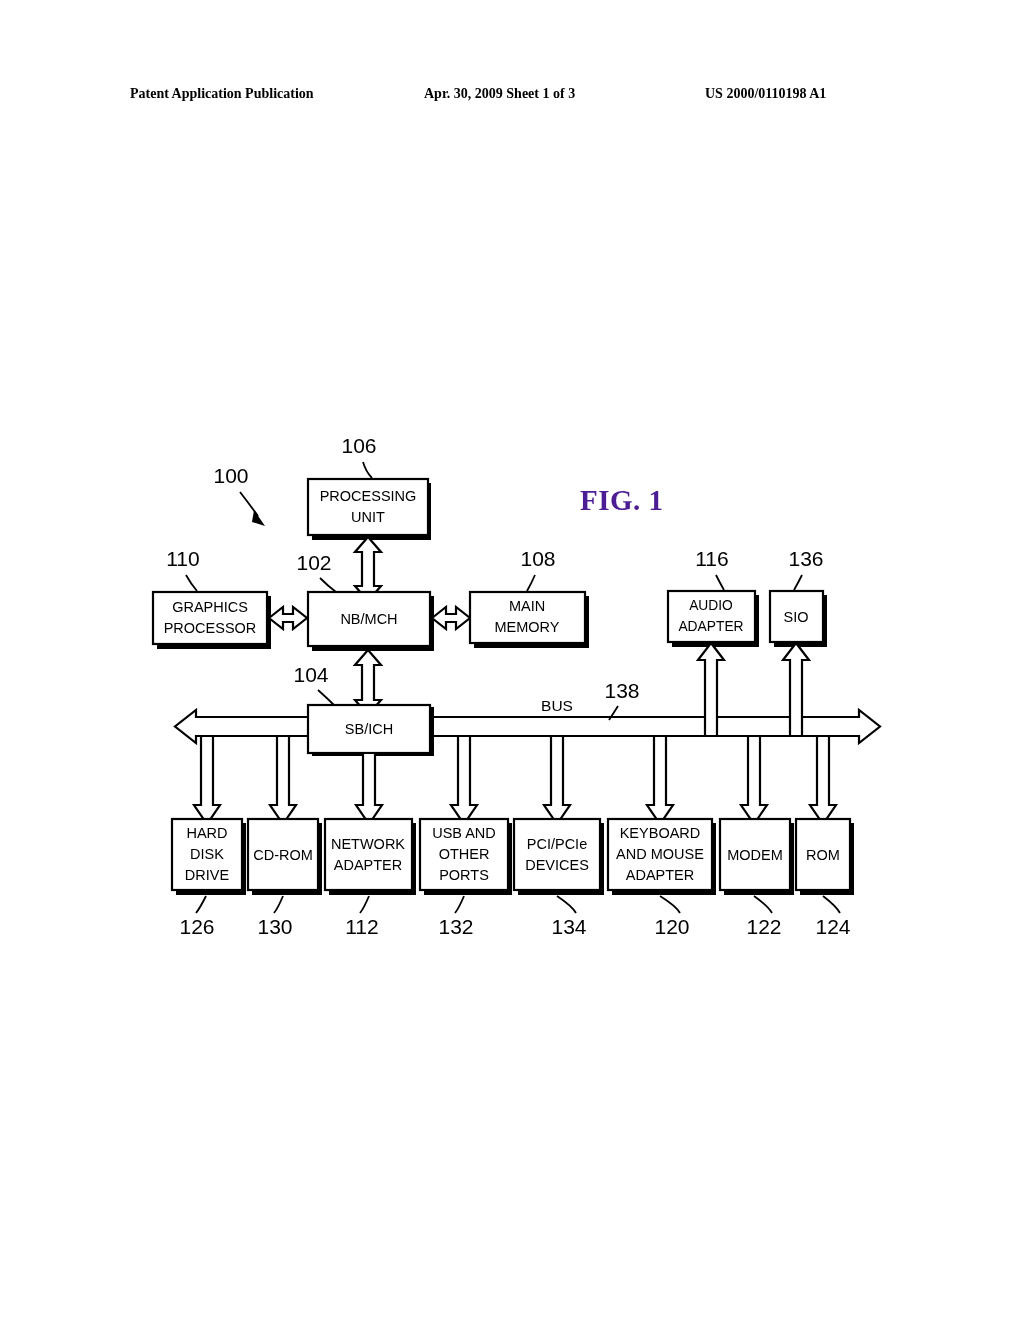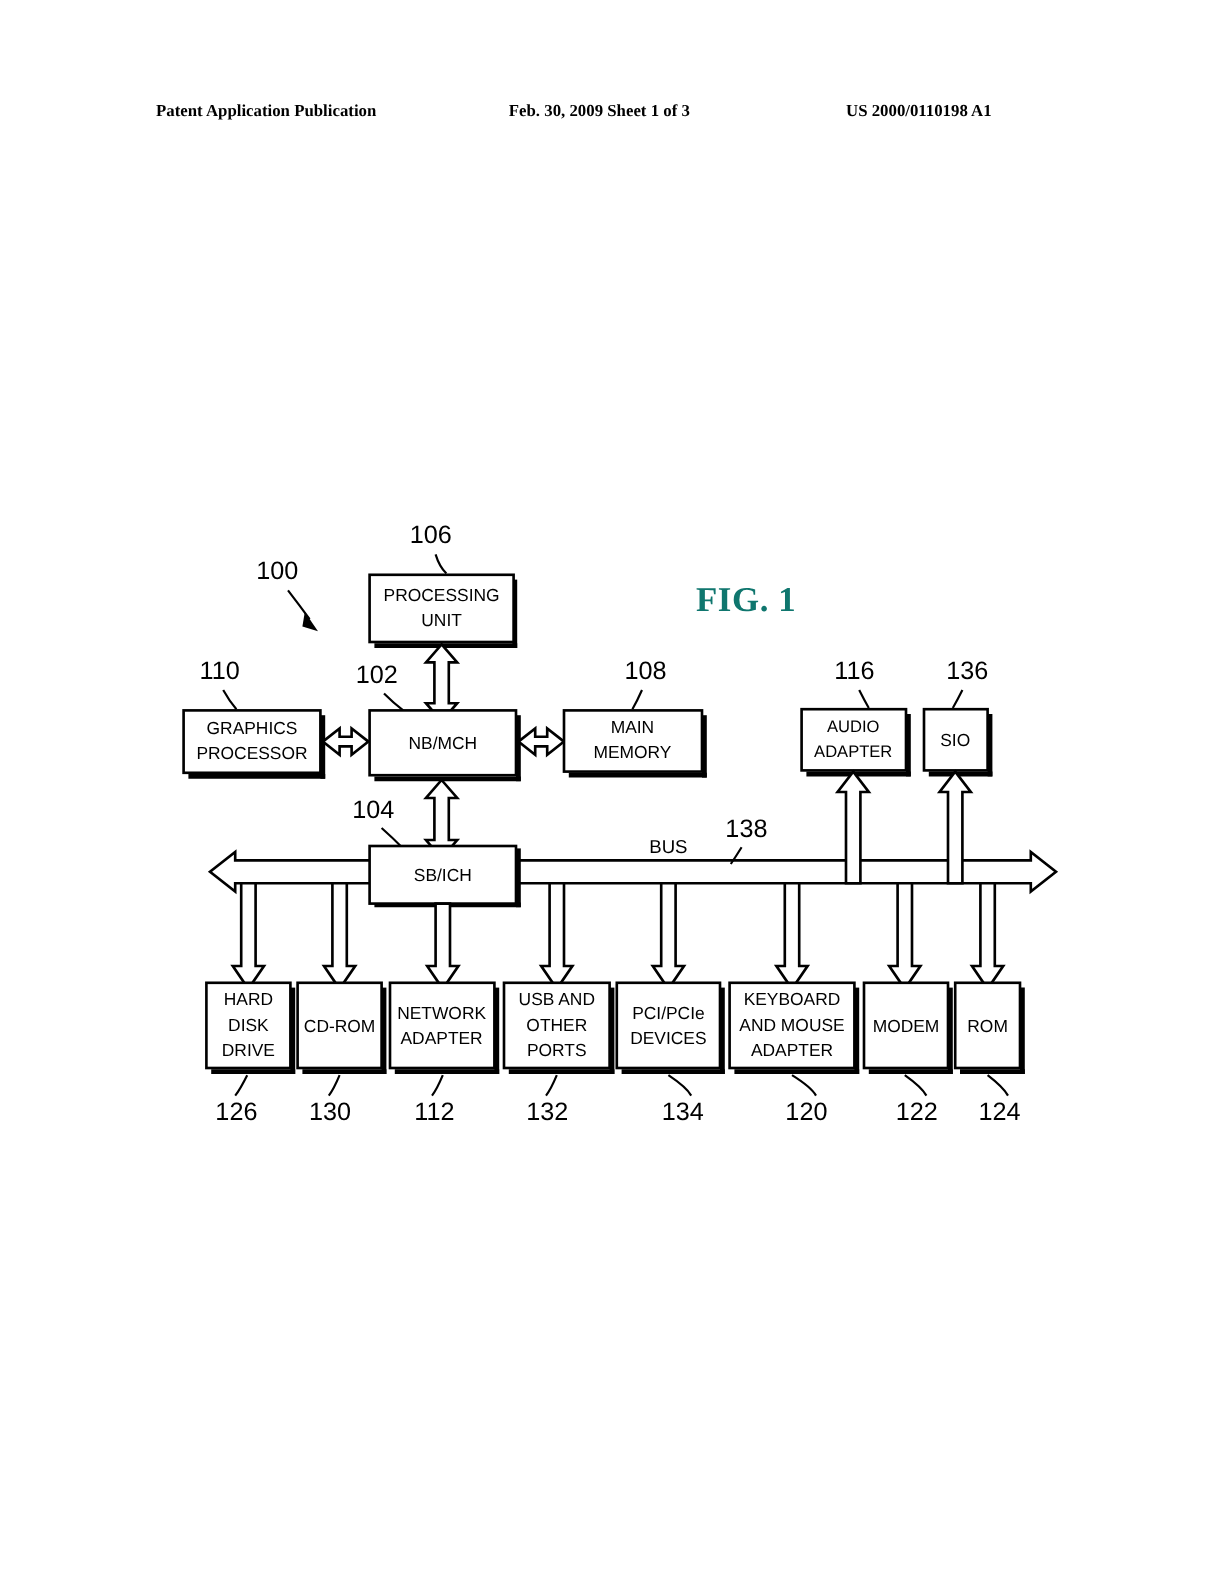--- a/index.html
+++ b/index.html
@@ -47,21 +47,21 @@
     height: 1320px;
   }
   #fig-label {
     position: absolute;
     left: 580px;
     top: 484px;
     font-family: "Liberation Serif", serif;
     font-size: 29px;
     font-weight: bold;
     letter-spacing: 0.5px;
-    color: #0f766e;
+    color: #4c1d95;
   }
   svg#diagram {
     position: absolute;
     left: 0;
     top: 0;
     width: 1024px;
     height: 1320px;
     display: block;
   }
   svg#diagram text.boxlabel {
@@ -109,21 +109,21 @@
     stroke-width: 1.8;
   }
 </style>
 </head>
 <body>
 
 <div id="page">
 
   <div id="pub-header">
     <span class="hdr-left">Patent Application Publication</span>
-    <span class="hdr-mid">Feb. 30, 2009  Sheet 1 of 3</span>
+    <span class="hdr-mid">Apr. 30, 2009  Sheet 1 of 3</span>
     <span class="hdr-right">US 2000/0110198 A1</span>
   </div>
 
   <div id="figure">
 
     <div id="fig-label">FIG. 1</div>
 
     <svg id="diagram" viewBox="0 0 1024 1320">
 
       <text class="refnum" x="231" y="477">100</text>

